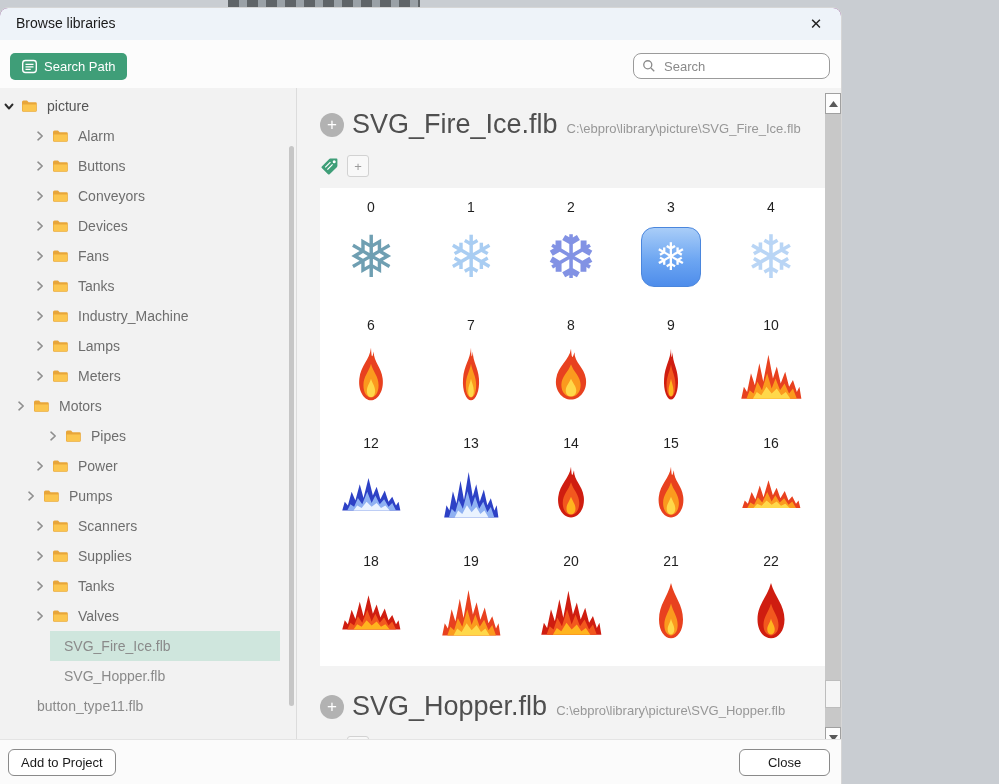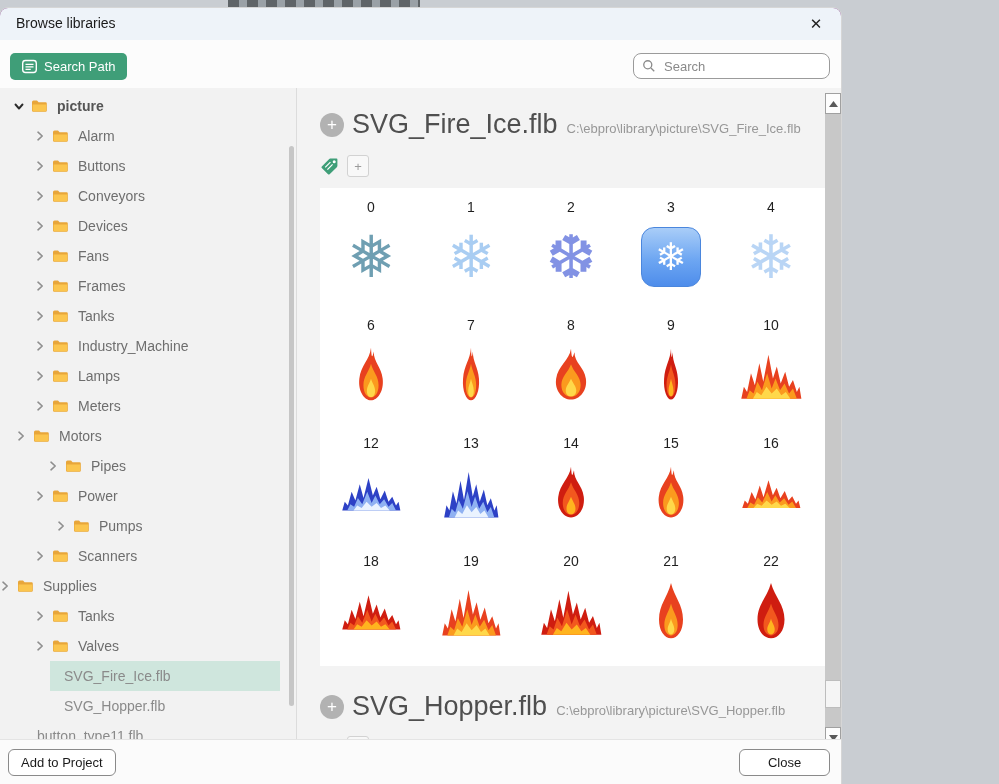--- a/index.html
+++ b/index.html
@@ -104,21 +104,21 @@
           </svg>
       </span>
       <input type="text" placeholder="Search" style="">
     </div>
   </div>
 
   <div class="content">
 
     <div class="sidebar">
       <div id="tree" style="padding-top:3px;">
-          <div class="tree-row root" style="padding-left: 14px; font-weight: bold;">
+          <div class="tree-row root" style="padding-left: 4px;">
             <span class="chev">
               <svg width="11" height="11" viewBox="0 0 10 10">
                 <path d="M1.5 3 L5 7 L8.5 3" fill="none" stroke="#2b2b2b" stroke-width="1.9" stroke-linecap="round" stroke-linejoin="round"></path>
               </svg>
             </span>
             <span class="folder">
               <svg width="17" height="14" viewBox="0 0 17 14">
                 <path d="M1 3 Q1 1.4 2.5 1.4 L6 1.4 L7.6 3.2 L14.6 3.2 Q15.8 3.2 15.8 4.4 L15.8 11.6 Q15.8 12.8 14.6 12.8 L2.2 12.8 Q1 12.8 1 11.6 Z" fill="#e8a63a"></path>
                 <path d="M1.6 5.4 L15.2 5.4 L15.2 11.5 Q15.2 12.3 14.4 12.3 L2.4 12.3 Q1.6 12.3 1.6 11.5 Z" fill="#fbc54e"></path>
               </svg>
@@ -200,34 +200,20 @@
               <svg width="10" height="10" viewBox="0 0 10 10">
                 <path d="M3 1.2 L7.2 5 L3 8.8" fill="none" stroke="#8f8f8f" stroke-width="1.6" stroke-linecap="round" stroke-linejoin="round"></path>
               </svg>
             </span>
             <span class="folder">
               <svg width="17" height="14" viewBox="0 0 17 14">
                 <path d="M1 3 Q1 1.4 2.5 1.4 L6 1.4 L7.6 3.2 L14.6 3.2 Q15.8 3.2 15.8 4.4 L15.8 11.6 Q15.8 12.8 14.6 12.8 L2.2 12.8 Q1 12.8 1 11.6 Z" fill="#e8a63a"></path>
                 <path d="M1.6 5.4 L15.2 5.4 L15.2 11.5 Q15.2 12.3 14.4 12.3 L2.4 12.3 Q1.6 12.3 1.6 11.5 Z" fill="#fbc54e"></path>
               </svg>
             </span>
-            <span class="lbl">Frames</span>
-          </div>
-          <div class="tree-row " style="padding-left: 35px;">
-            <span class="chev">
-              <svg width="10" height="10" viewBox="0 0 10 10">
-                <path d="M3 1.2 L7.2 5 L3 8.8" fill="none" stroke="#8f8f8f" stroke-width="1.6" stroke-linecap="round" stroke-linejoin="round"></path>
-              </svg>
-            </span>
-            <span class="folder">
-              <svg width="17" height="14" viewBox="0 0 17 14">
-                <path d="M1 3 Q1 1.4 2.5 1.4 L6 1.4 L7.6 3.2 L14.6 3.2 Q15.8 3.2 15.8 4.4 L15.8 11.6 Q15.8 12.8 14.6 12.8 L2.2 12.8 Q1 12.8 1 11.6 Z" fill="#e8a63a"></path>
-                <path d="M1.6 5.4 L15.2 5.4 L15.2 11.5 Q15.2 12.3 14.4 12.3 L2.4 12.3 Q1.6 12.3 1.6 11.5 Z" fill="#fbc54e"></path>
-              </svg>
-            </span>
             <span class="lbl">Tanks</span>
           </div>
           <div class="tree-row " style="padding-left: 35px;">
             <span class="chev">
               <svg width="10" height="10" viewBox="0 0 10 10">
                 <path d="M3 1.2 L7.2 5 L3 8.8" fill="none" stroke="#8f8f8f" stroke-width="1.6" stroke-linecap="round" stroke-linejoin="round"></path>
               </svg>
             </span>
             <span class="folder">
               <svg width="17" height="14" viewBox="0 0 17 14">
@@ -300,21 +286,21 @@
               </svg>
             </span>
             <span class="folder">
               <svg width="17" height="14" viewBox="0 0 17 14">
                 <path d="M1 3 Q1 1.4 2.5 1.4 L6 1.4 L7.6 3.2 L14.6 3.2 Q15.8 3.2 15.8 4.4 L15.8 11.6 Q15.8 12.8 14.6 12.8 L2.2 12.8 Q1 12.8 1 11.6 Z" fill="#e8a63a"></path>
                 <path d="M1.6 5.4 L15.2 5.4 L15.2 11.5 Q15.2 12.3 14.4 12.3 L2.4 12.3 Q1.6 12.3 1.6 11.5 Z" fill="#fbc54e"></path>
               </svg>
             </span>
             <span class="lbl">Power</span>
           </div>
-          <div class="tree-row " style="padding-left: 56px;">
+          <div class="tree-row " style="padding-left: 26px;">
             <span class="chev">
               <svg width="10" height="10" viewBox="0 0 10 10">
                 <path d="M3 1.2 L7.2 5 L3 8.8" fill="none" stroke="#8f8f8f" stroke-width="1.6" stroke-linecap="round" stroke-linejoin="round"></path>
               </svg>
             </span>
             <span class="folder">
               <svg width="17" height="14" viewBox="0 0 17 14">
                 <path d="M1 3 Q1 1.4 2.5 1.4 L6 1.4 L7.6 3.2 L14.6 3.2 Q15.8 3.2 15.8 4.4 L15.8 11.6 Q15.8 12.8 14.6 12.8 L2.2 12.8 Q1 12.8 1 11.6 Z" fill="#e8a63a"></path>
                 <path d="M1.6 5.4 L15.2 5.4 L15.2 11.5 Q15.2 12.3 14.4 12.3 L2.4 12.3 Q1.6 12.3 1.6 11.5 Z" fill="#fbc54e"></path>
               </svg>
@@ -328,21 +314,21 @@
               </svg>
             </span>
             <span class="folder">
               <svg width="17" height="14" viewBox="0 0 17 14">
                 <path d="M1 3 Q1 1.4 2.5 1.4 L6 1.4 L7.6 3.2 L14.6 3.2 Q15.8 3.2 15.8 4.4 L15.8 11.6 Q15.8 12.8 14.6 12.8 L2.2 12.8 Q1 12.8 1 11.6 Z" fill="#e8a63a"></path>
                 <path d="M1.6 5.4 L15.2 5.4 L15.2 11.5 Q15.2 12.3 14.4 12.3 L2.4 12.3 Q1.6 12.3 1.6 11.5 Z" fill="#fbc54e"></path>
               </svg>
             </span>
             <span class="lbl">Scanners</span>
           </div>
-          <div class="tree-row " style=" text-align: right;">
+          <div class="tree-row " style="padding-left: 35px; text-align: right;">
             <span class="chev">
               <svg width="10" height="10" viewBox="0 0 10 10">
                 <path d="M3 1.2 L7.2 5 L3 8.8" fill="none" stroke="#8f8f8f" stroke-width="1.6" stroke-linecap="round" stroke-linejoin="round"></path>
               </svg>
             </span>
             <span class="folder">
               <svg width="17" height="14" viewBox="0 0 17 14">
                 <path d="M1 3 Q1 1.4 2.5 1.4 L6 1.4 L7.6 3.2 L14.6 3.2 Q15.8 3.2 15.8 4.4 L15.8 11.6 Q15.8 12.8 14.6 12.8 L2.2 12.8 Q1 12.8 1 11.6 Z" fill="#e8a63a"></path>
                 <path d="M1.6 5.4 L15.2 5.4 L15.2 11.5 Q15.2 12.3 14.4 12.3 L2.4 12.3 Q1.6 12.3 1.6 11.5 Z" fill="#fbc54e"></path>
               </svg>

